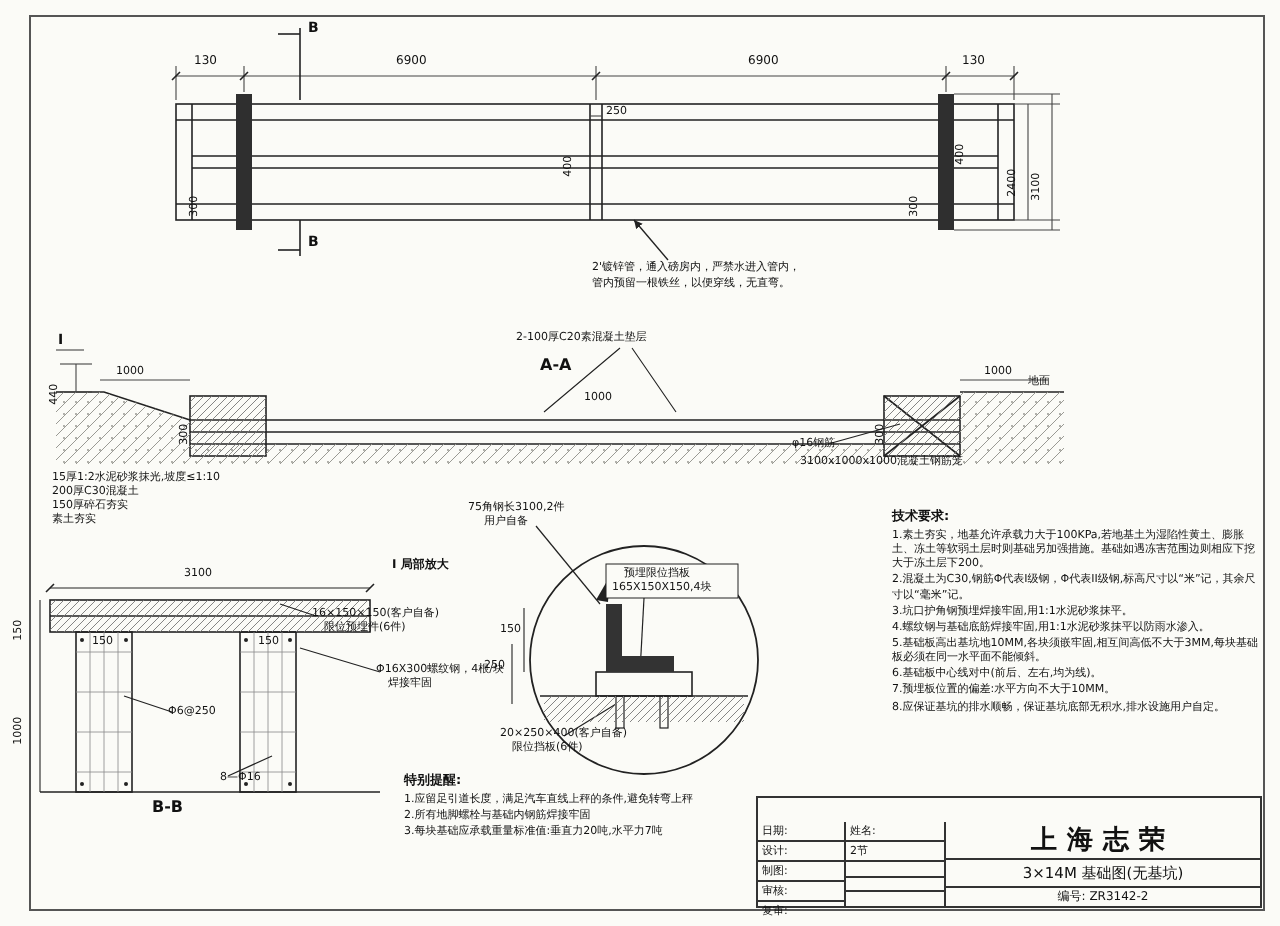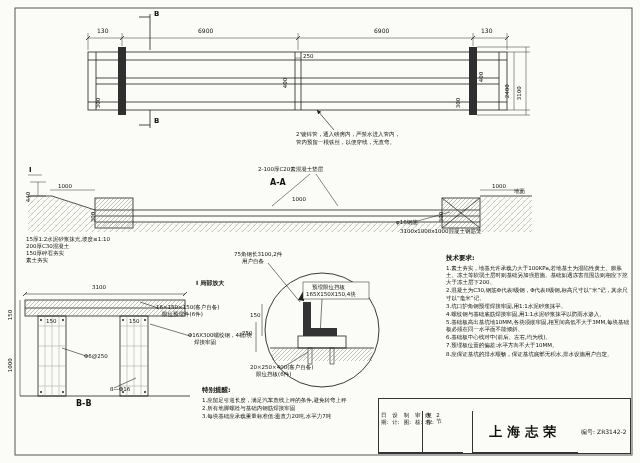--- a/index.html
+++ b/index.html
@@ -11,21 +11,21 @@
   .f7{font-size:7px;}
   .f8{font-size:8px;}
   .b{font-weight:bold;}
   .rot{transform:rotate(-90deg);transform-origin:left bottom;}
   .blk{position:absolute;}
   .blk .t{font-size:6.5px;font-weight:bold;margin:0 0 2px 0;}
   .blk .i{font-size:5.5px;line-height:1.3;margin:0 0 1px 0;white-space:normal;}
   
   .tb{position:absolute;left:378px;top:398px;width:253px;height:56px;border:1px solid #333;
       display:flex;background:#fbfbf7;box-sizing:border-box;}
-  .tb .col{display:flex;flex-direction:row;box-sizing:border-box;margin-top:12px;}
+  .tb .col{display:flex;flex-direction:column;box-sizing:border-box;margin-top:12px;}
   .tb .c1{width:44px;border-right:1px solid #333;}
   .tb .c2{width:50px;border-right:1px solid #333;}
   .tb .cell{flex:1;border-bottom:1px solid #333;font-size:5.5px;padding:1px 2px;box-sizing:border-box;}
   .tb .cell:last-child{border-bottom:none;}
   .tb .c3{flex:1;}
   .tb .company{flex:2;display:flex;align-items:center;justify-content:center;
       font-size:13px;font-weight:bold;letter-spacing:5px;border-bottom:1px solid #333;}
   .tb .dtitle{flex:2;display:flex;align-items:center;justify-content:center;
       font-size:7.5px;border-bottom:1px solid #333;}
   .tb .dno{flex:1;display:flex;align-items:center;justify-content:center;font-size:6px;}
@@ -258,17 +258,18 @@
     </div>
     <div class="col c2">
       <div class="cell">姓名:</div>
       <div class="cell">2节</div>
       <div class="cell"></div>
       <div class="cell"></div>
       <div class="cell"></div>
     </div>
     <div class="col c3">
       <div class="company">上海志荣</div>
+      <div class="dtitle">3×14M 基础图(无基坑)</div>
       <div class="dno">编号: ZR3142-2</div>
     </div>
   </div>
 
 </div>
 
 </body></html>

